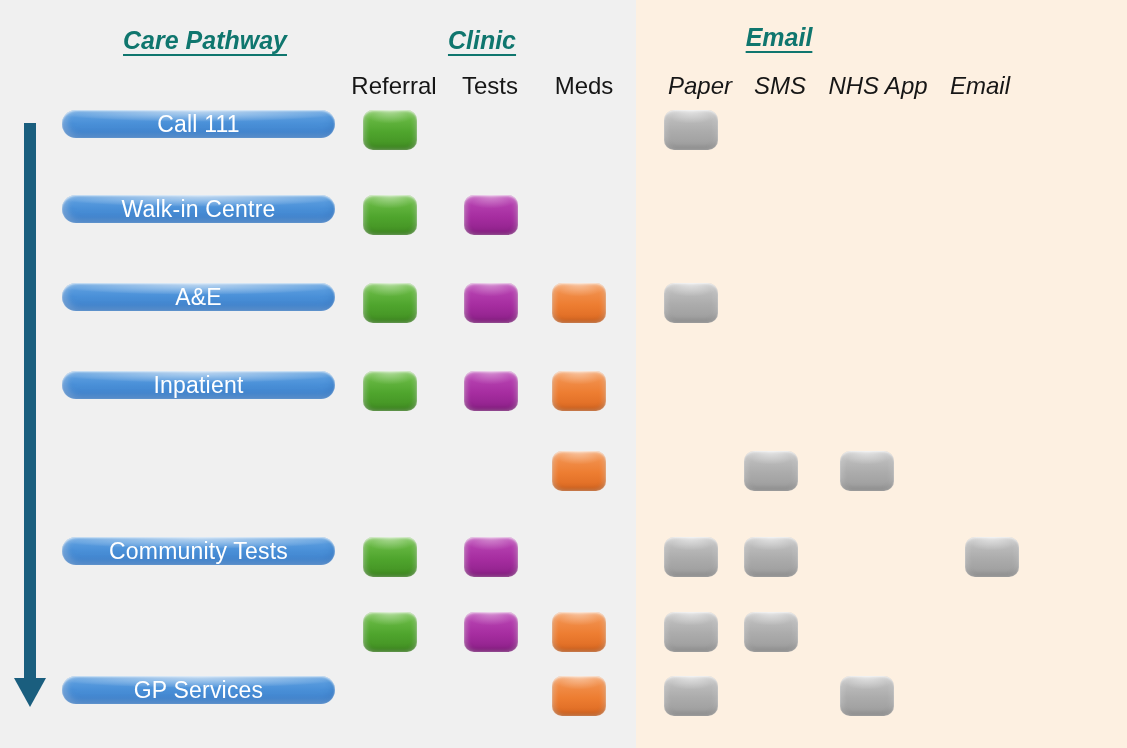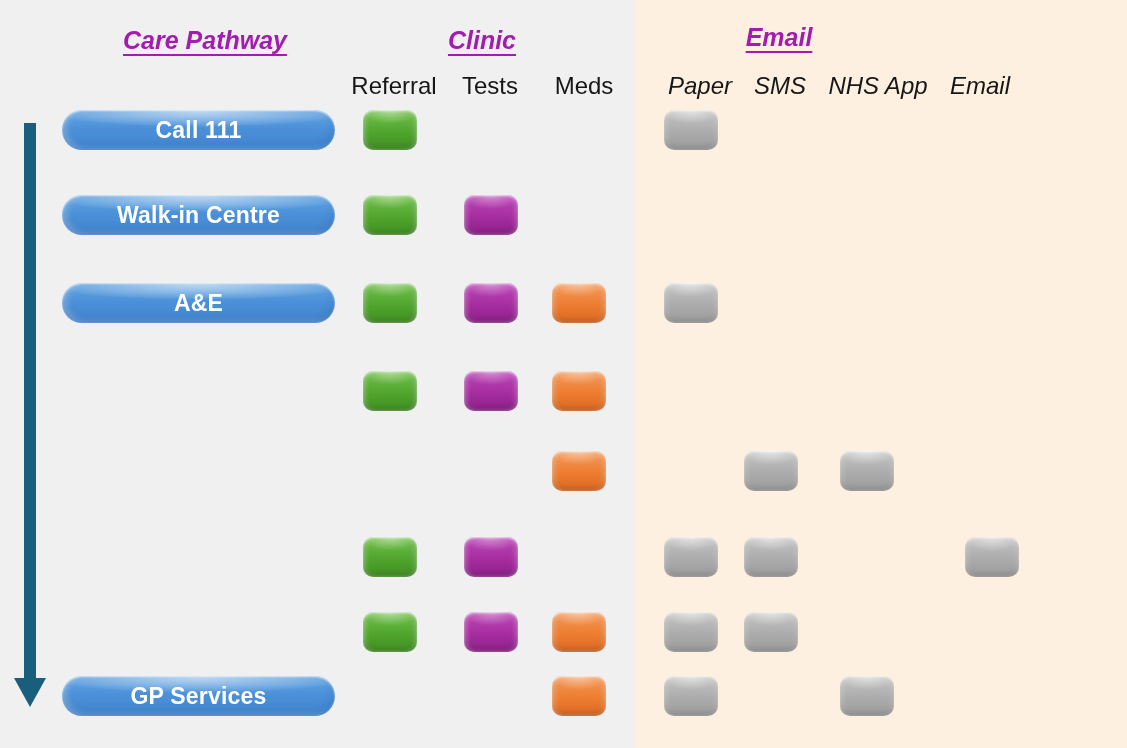--- a/index.html
+++ b/index.html
@@ -23,50 +23,50 @@
 
   .comms-panel{
     position:absolute;left:636px;top:0;width:491px;height:748px;
     background:var(--panel);
   }
 
   
   .title{
     position:absolute;
     transform:translateX(-50%);
-    font-size:25px;font-weight:bold;font-style:italic;color:#a21caf;
+    font-size:25px;font-weight:bold;font-style:italic;color:#0f766e;
     text-decoration:underline;
     text-decoration-thickness:2px;
     text-underline-offset:5px;
     white-space:nowrap;
   }
 
   
   .col-head{
     position:absolute;top:72px;
     transform:translateX(-50%);
     font-size:24px;color:#161616;
     white-space:nowrap;
   }
   .col-head.comm{font-style:italic;}
 
   
   .row{position:absolute;left:0;width:1127px;height:40px;}
 
   .pill{
     position:absolute;left:62px;top:0;
-    width:273px;height:40px;border-radius:20px;
+    width:273px;height:28px;border-radius:20px;
     background:
       radial-gradient(ellipse 92% 60% at 50% 6%, rgba(255,255,255,.55), rgba(255,255,255,.10) 52%, rgba(255,255,255,0) 60%),
       linear-gradient(to bottom,#65a5e2,#4a90d8 48%,#4387d2);
     box-shadow:
       inset 0 1px 2px rgba(255,255,255,.7),
       inset 0 -5px 8px rgba(25,80,150,.30),
       inset 4px -2px 6px rgba(255,255,255,.35);
-    display:flex;align-items:center;justify-content:center;font-weight:bold;
+    display:flex;align-items:center;justify-content:center;
   }
   .pill span{
     color:#fff;font-size:23px;line-height:1;letter-spacing:.2px;
     white-space:nowrap;
   }
 
   .sq{
     position:absolute;top:0;
     width:54px;height:40px;border-radius:10px;
   }
@@ -151,30 +151,36 @@
       <div class="row" style="top: 283px;">
         <div class="pill">
           <span>A&amp;E</span>
         </div>
         <div class="sq referral" style="left: 363px;"></div>
         <div class="sq tests" style="left: 464px;"></div>
         <div class="sq meds" style="left: 552px;"></div>
         <div class="sq paper" style="left: 664px;"></div>
       </div>
       <div class="row" style="top: 371px;">
+        <div class="pill">
+          <span>Inpatient</span>
+        </div>
         <div class="sq referral" style="left: 363px;"></div>
         <div class="sq tests" style="left: 464px;"></div>
         <div class="sq meds" style="left: 552px;"></div>
       </div>
       <div class="row" style="top: 451px;">
         <div class="sq meds" style="left: 552px;"></div>
         <div class="sq sms" style="left: 744px;"></div>
         <div class="sq nhs_app" style="left: 840px;"></div>
       </div>
       <div class="row" style="top: 537px;">
+        <div class="pill">
+          <span>Community Tests</span>
+        </div>
         <div class="sq referral" style="left: 363px;"></div>
         <div class="sq tests" style="left: 464px;"></div>
         <div class="sq paper" style="left: 664px;"></div>
         <div class="sq sms" style="left: 744px;"></div>
         <div class="sq email" style="left: 965px;"></div>
       </div>
       <div class="row" style="top: 612px;">
         <div class="sq referral" style="left: 363px;"></div>
         <div class="sq tests" style="left: 464px;"></div>
         <div class="sq meds" style="left: 552px;"></div>

